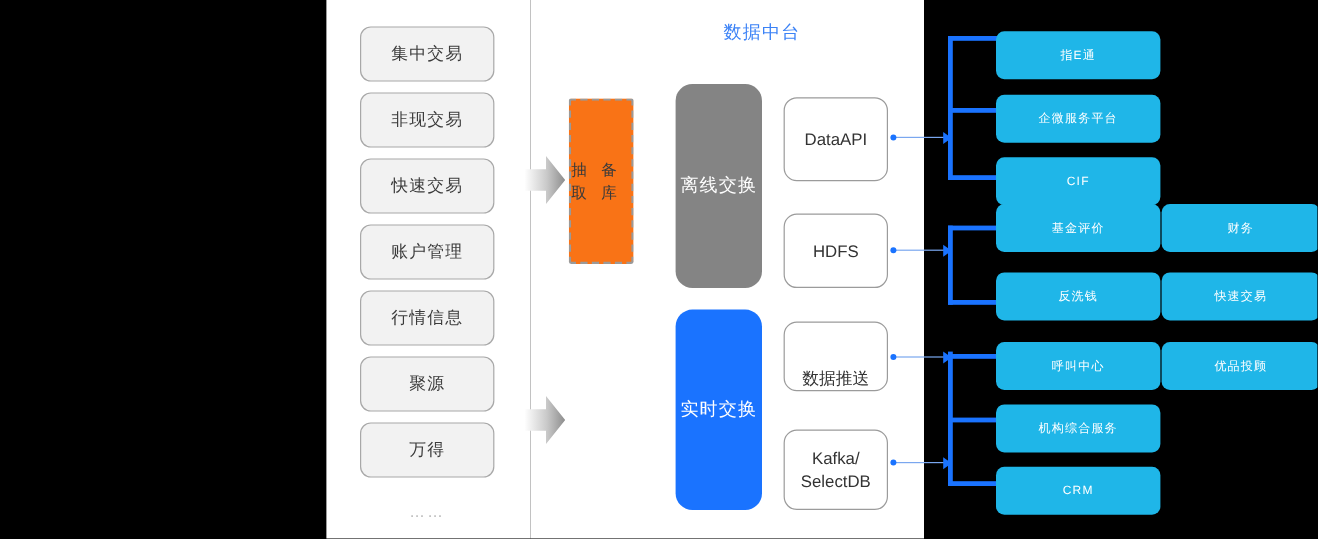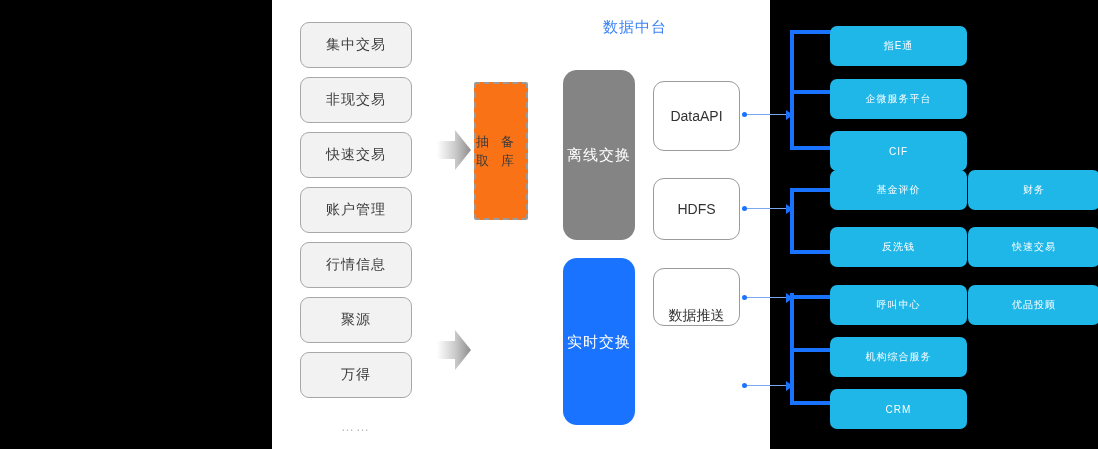--- a/index.html
+++ b/index.html
@@ -144,20 +144,24 @@
 
   <div class="tech-box" id="tech-dataapi">
     <span>DataAPI</span>
   </div>
   <div class="tech-box" id="tech-hdfs">
     <span>HDFS</span>
   </div>
   <div class="tech-box" id="tech-push">
     <span>数据推送</span>
   </div>
+  <div class="tech-box" id="tech-kafka">
+    <span>Kafka/</span>
+    <span>SelectDB</span>
+  </div>
 
   <div class="lead" style="left:744px;top:114px;width:44px;"></div>
   <div class="lead-dot" style="left:742px;top:112px;"></div>
   <div class="arrowhead" style="left:786px;top:110px;"></div>
   <div class="bus-v" style="left:790px;top:30px;height:120px;"></div>
   <div class="bus-h" style="left:790px;top:30px;width:42px;"></div>
   <div class="bus-h" style="left:790px;top:90px;width:42px;"></div>
   <div class="bus-h" style="left:790px;top:146px;width:42px;"></div>
 
   <div class="lead" style="left:744px;top:208px;width:44px;"></div>

